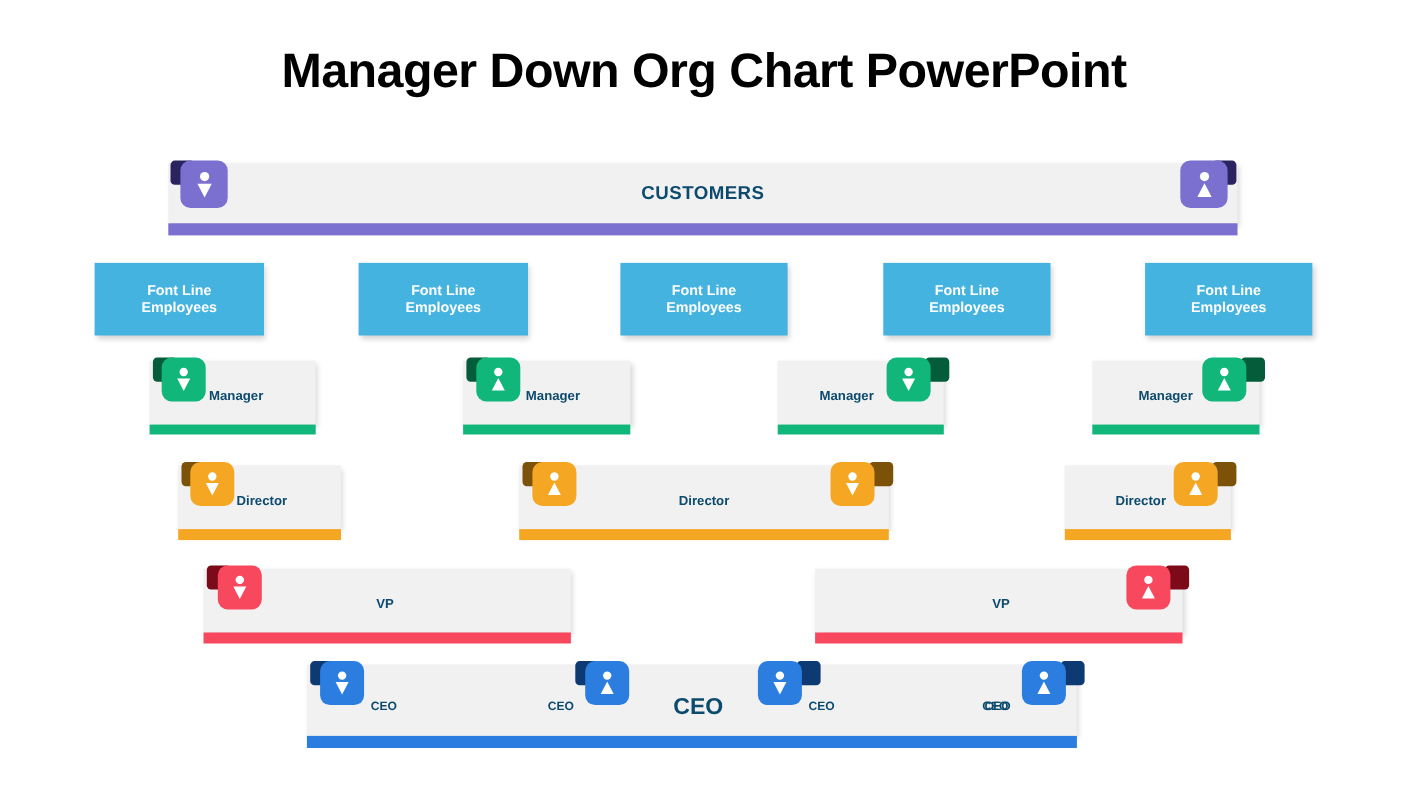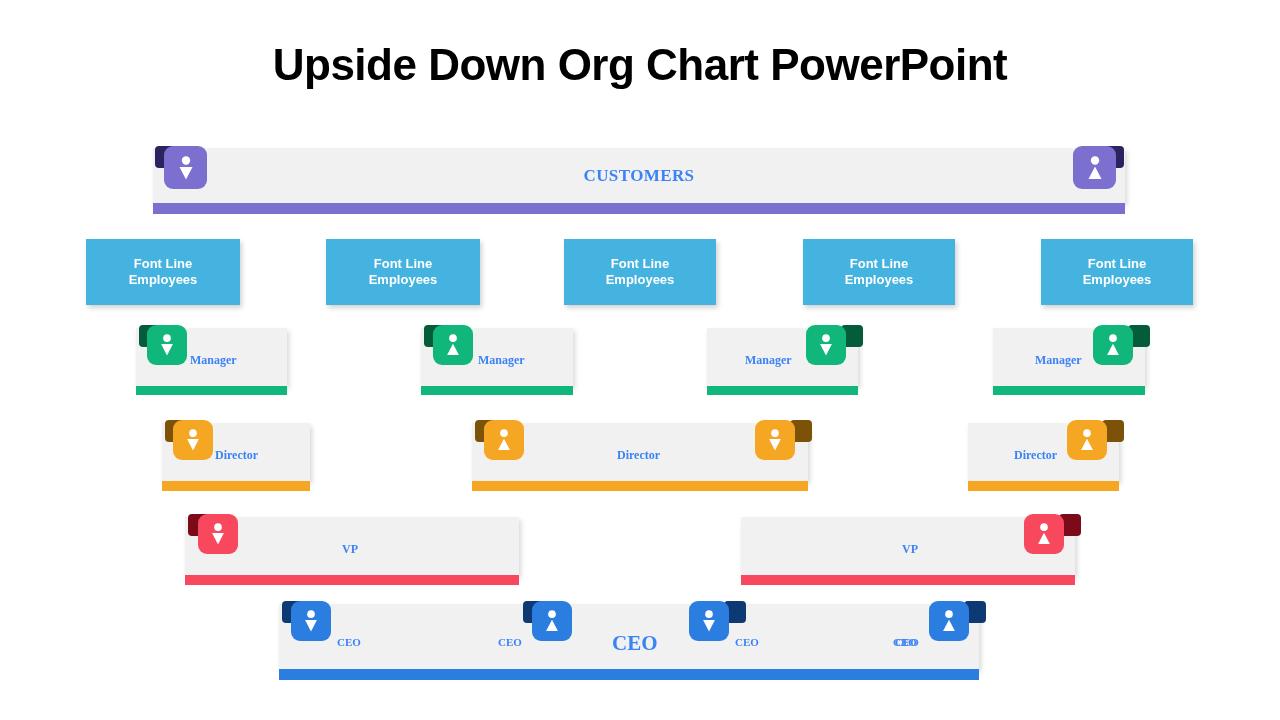--- a/index.html
+++ b/index.html
@@ -24,23 +24,23 @@
   .card-body{
     position:absolute;left:0;top:0;width:100%;
     background:#f1f1f1;
     box-shadow:2px 3px 5px rgba(0,0,0,0.16);
   }
   .card-bar{
     position:absolute;left:0;width:100%;
   }
   .card-label{
     position:absolute;
-    font-weight:bold;color:#3b82f6;
+    font-weight:bold;color:#0c4a6e;
     white-space:nowrap;
-    font-family:Liberation Serif, serif;
+    font-family:Liberation Sans, sans-serif;
   }
 
   
   .fold{
     position:absolute;width:22px;height:22px;border-radius:4px;
   }
 
   
   .ptile{
     position:absolute;border-radius:9px;
@@ -87,21 +87,21 @@
   
   #ceo-card{left:279px;top:604px;width:700px;height:76px;}
   #ceo-card .card-body{height:65px;}
   #ceo-card .card-bar{top:65px;height:11px;background:#2b7de0;}
 </style>
 </head>
 <body>
 
 <div class="slide">
 
-  <div class="title">Upside Down Org Chart PowerPoint</div>
+  <div class="title">Manager Down Org Chart PowerPoint</div>
 
   <div class="card" id="customers-card">
     <div class="card-body"></div>
     <div class="card-bar"></div>
     <div class="card-label" id="customers-label">CUSTOMERS</div>
   </div>
 
   <div class="fold" style="left:155px;top:146px;background:#2b2360;"></div>
   <div class="ptile" style="left:164px;top:146px;width:43px;height:43px;background:#7b6fd0;">
     <svg width="22" height="26" viewBox="0 0 22 26" aria-hidden="true">

